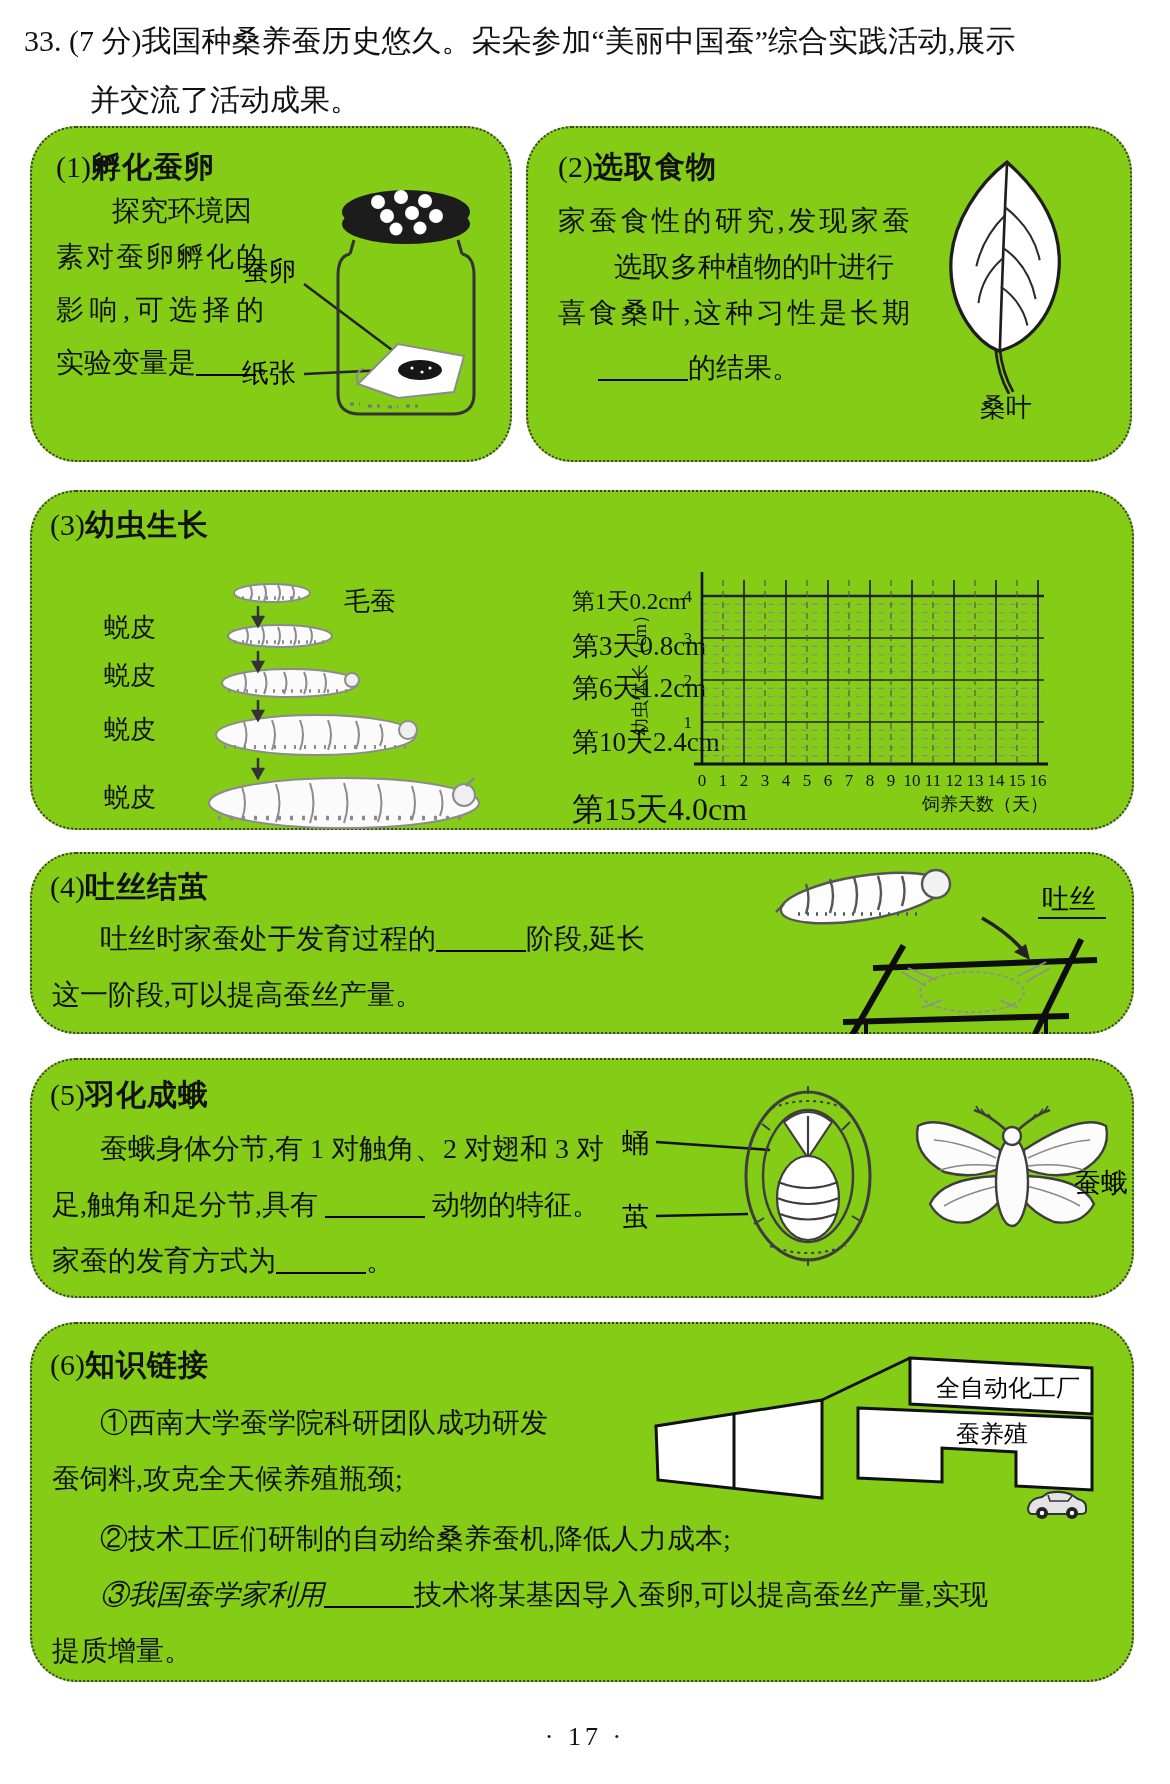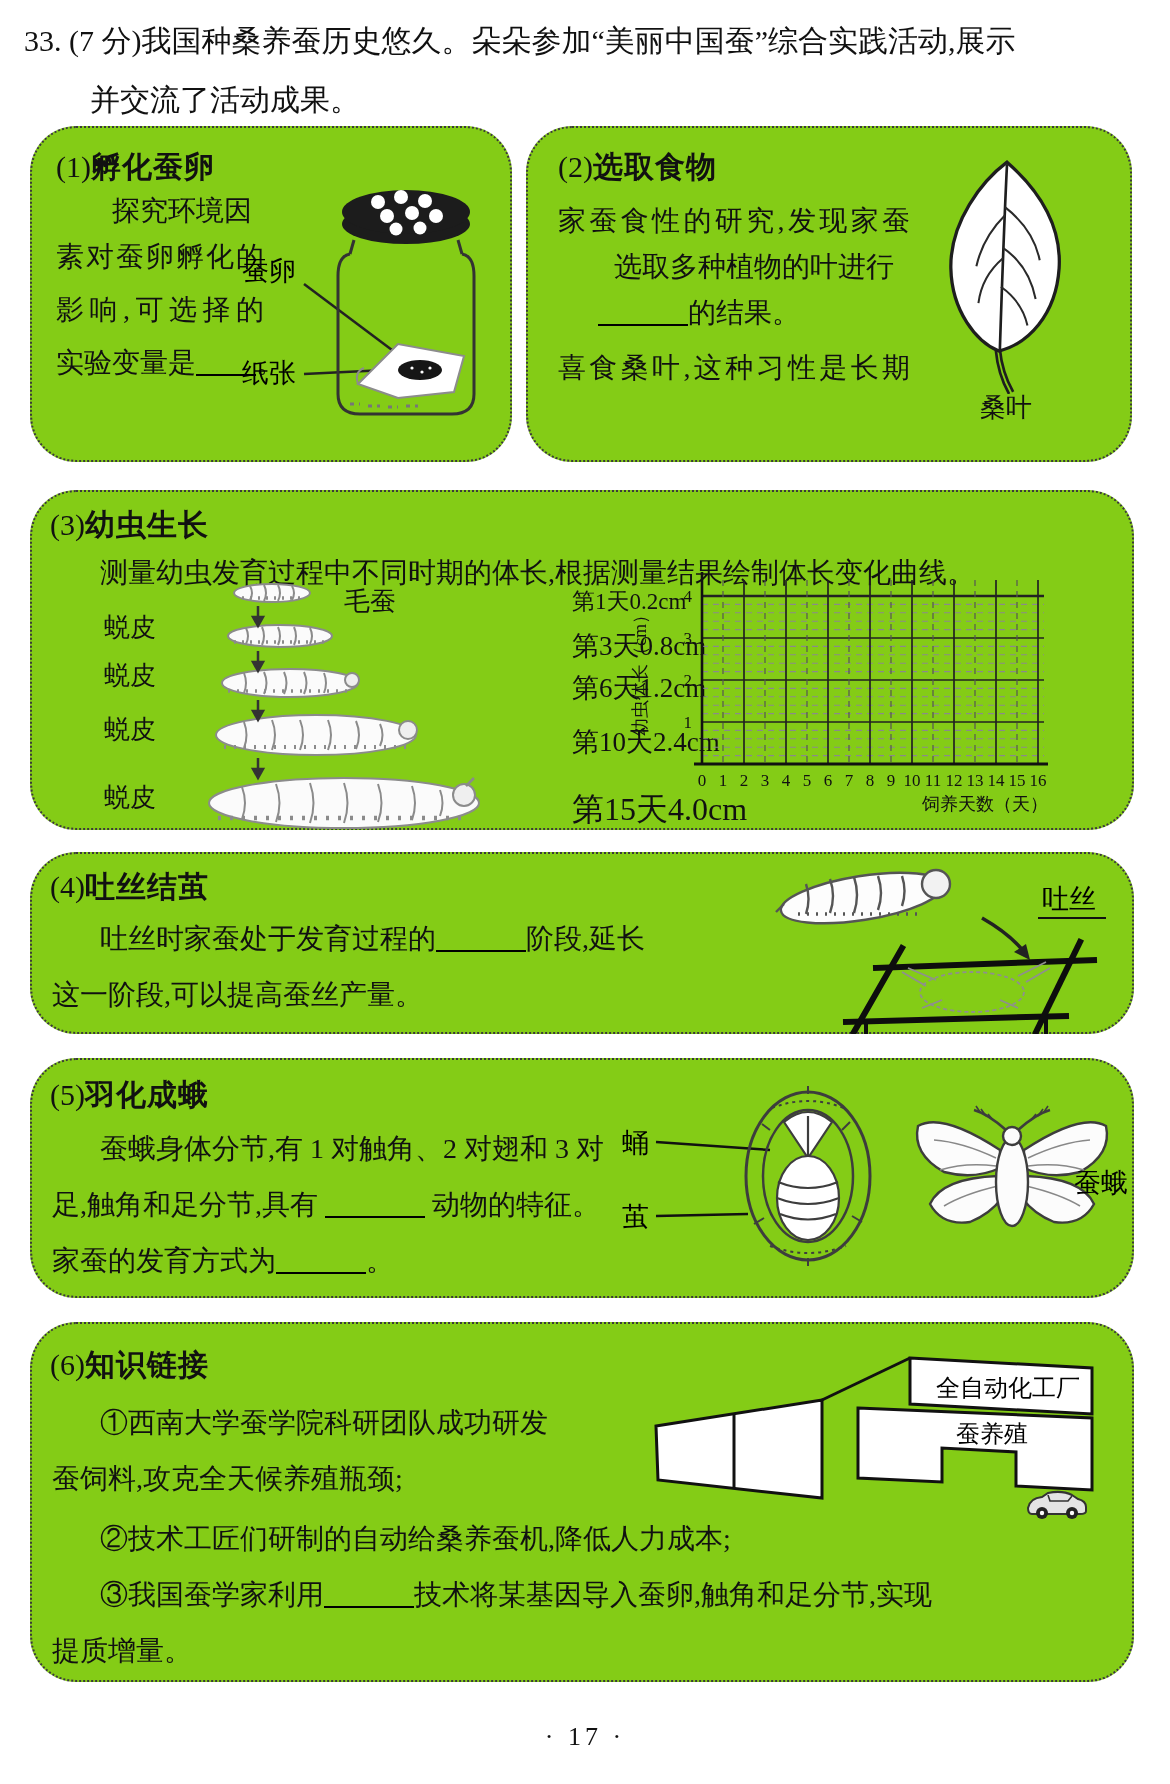--- a/index.html
+++ b/index.html
@@ -88,22 +88,22 @@
   </div>
 </div>
 
 <div class="box" style="left:526px;top:126px;width:606px;height:336px;padding:20px 30px;">
   <div class="sec-title">
     <span class="num">(2)</span><span class="tname">选取食物</span>
   </div>
   <div style="width:352px;margin-top:8px;">
     <div class="line stretch" style="line-height:1.95;">家蚕食性的研究,发现家蚕</div>
     <div class="line indent">选取多种植物的叶进行</div>
+    <div class="line stretch" style="line-height:1.95;">喜食桑叶,这种习性是长期</div>
     <div class="line" style="line-height:1.95;padding-left:40px;"><span class="blank b90"></span><span>的结果。</span></div>
-    <div class="line stretch" style="line-height:1.95;">喜食桑叶,这种习性是长期</div>
   </div>
 
   <div class="abs" style="left:388px;top:26px;width:180px;height:290px;text-align:center;">
     <svg width="160" height="240" viewBox="0 0 150 235">
       <path d="M76,8 C52,26 20,66 21,112 C22,154 46,184 68,193 C96,186 124,158 127,112 C130,64 101,30 76,8 Z" fill="#fff" stroke="#1e1e1e" stroke-width="3.2"></path>
       <path d="M76,10 C73,70 71,130 69,191 M69,191 C71,212 77,224 82,233 M65,192 C67,214 73,226 78,235" fill="none" stroke="#1e1e1e" stroke-width="2.6"></path>
       <g fill="none" stroke="#2a2a2a" stroke-width="2">
         <path d="M74,52 C92,66 104,84 108,104"></path>
         <path d="M72,92 C90,104 100,122 104,142"></path>
         <path d="M70,130 C84,140 93,154 96,168"></path>
@@ -112,21 +112,20 @@
       </g>
     </svg>
     <div class="lbl" style="margin-top:-8px;">桑叶</div>
   </div>
 </div>
 
 <div class="box" style="left:30px;top:490px;width:1104px;height:340px;padding:0;">
   <div class="sec-title abs" style="left:18px;top:14px;">
     <span class="num">(3)</span><span class="tname">幼虫生长</span>
   </div>
-  <div class="line abs" style="left:68px;top:62px;">测量幼虫发育过程中不同时期的体长,根据测量结果绘制体长变化曲线。</div>
 
   <span class="lbl abs" style="left:72px;top:118px;">蜕皮</span>
   <span class="lbl abs" style="left:72px;top:166px;">蜕皮</span>
   <span class="lbl abs" style="left:72px;top:220px;">蜕皮</span>
   <span class="lbl abs" style="left:72px;top:288px;">蜕皮</span>
   <span class="lbl abs" style="left:312px;top:92px;">毛蚕</span>
 
   <div class="abs" style="left:140px;top:88px;width:420px;height:250px;">
     <svg width="420" height="250" viewBox="0 0 420 250">
       <g fill="#fbfbfb" stroke="#8b8b8b" stroke-width="2">
@@ -354,21 +353,21 @@
 </div>
 
 <div class="box" style="left:30px;top:1322px;width:1104px;height:360px;padding:0;">
   <div class="sec-title abs" style="left:18px;top:22px;">
     <span class="num">(6)</span><span class="tname">知识链接</span>
   </div>
   <div class="line abs" style="left:20px;top:80px;"><span style="padding-left:48px;">①西南大学蚕学院科研团队成功研发</span></div>
   <div class="line abs" style="left:20px;top:136px;">蚕饲料,攻克全天候养殖瓶颈;</div>
   <div class="line abs" style="left:20px;top:196px;"><span style="padding-left:48px;">②技术工匠们研制的自动给桑养蚕机,降低人力成本;</span></div>
   <div class="line abs" style="left:20px;top:252px;">
-    <span style="padding-left:48px;">③我国蚕学家利用</span><span class="blank b90"></span><span>技术将某基因导入蚕卵,触角和足分节,实现</span>
+    <span style="padding-left:48px;font-style:italic;">③我国蚕学家利用</span><span class="blank b90"></span><span>技术将某基因导入蚕卵,可以提高蚕丝产量,实现</span>
   </div>
   <div class="line abs" style="left:20px;top:308px;">提质增量。</div>
 
   <div class="abs" style="left:592px;top:6px;width:500px;height:200px;">
     <svg width="500" height="200" viewBox="0 0 500 200">
       <g fill="#fff" stroke="#111" stroke-width="3">
         <polygon points="32,96 198,70 198,168 34,150"></polygon>
         <line x1="110" y1="84" x2="110" y2="158"></line>
         <line x1="198" y1="70" x2="286" y2="28"></line>
         <polygon points="286,28 468,38 468,84 286,74"></polygon>

